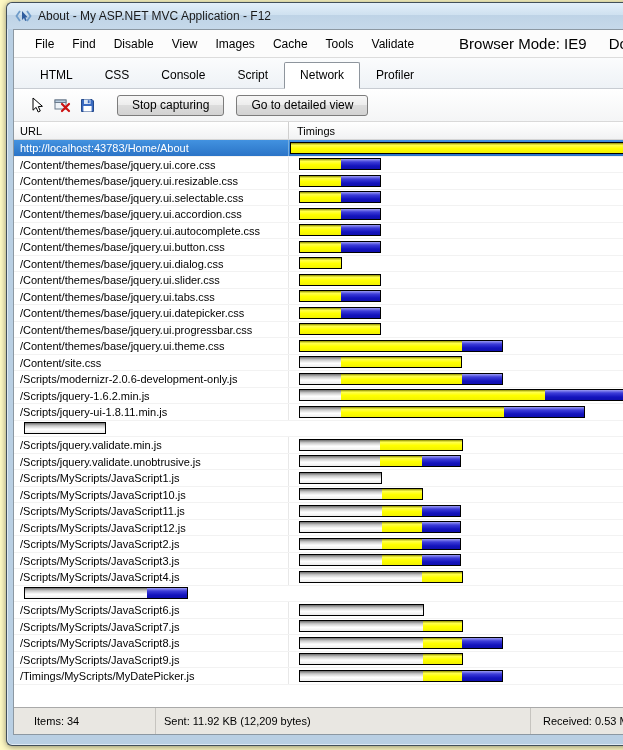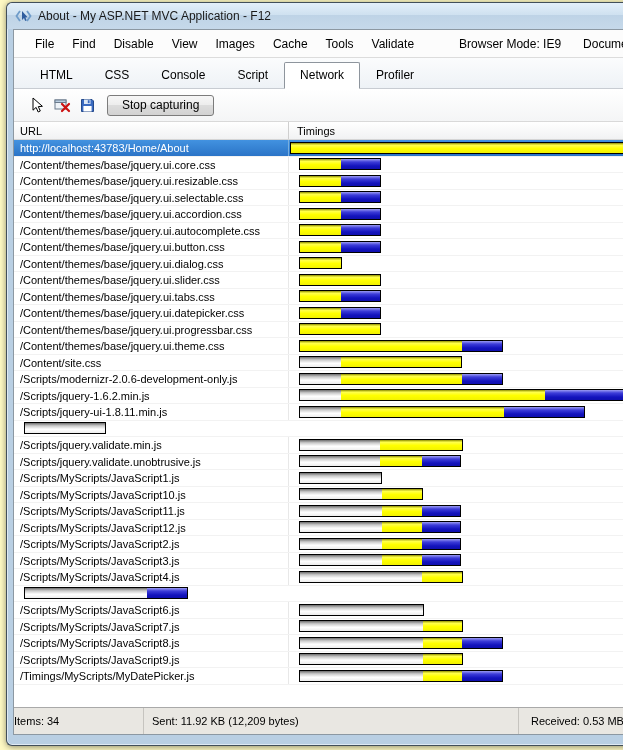--- a/index.html
+++ b/index.html
@@ -15,34 +15,34 @@
     border-radius:6px 0 0 0; }
   .titlebar-icon { width:17px; height:14px; margin-right:6px; flex:0 0 auto; }
   .title-text { font-size:12px; color:#1a1a1a; white-space:nowrap; }
 
   .client { margin:0 0 8px 6px; background:#ffffff; height:706px; border:1px solid #8c98a2; border-right:none; display:flex; flex-direction:column; overflow:hidden; }
 
   
   .menubar { height:28px; background:#fcfcfc; border-bottom:1px solid #dcdcdc; display:flex; align-items:center; padding-left:12px; white-space:nowrap; overflow:hidden; flex:0 0 auto; }
   .menu-item { font-size:12px; color:#000; padding:3px 9px; }
   .menu-sep { width:1px; height:16px; background:#c5c5c5; margin:0 10px 0 26px; }
-  .mode-label { font-size:12px; color:#000; margin-right:22px; white-space:nowrap; }
+  .mode-label { font-size:15px; color:#000; margin-right:22px; white-space:nowrap; }
 
   
   .tabstrip { height:31px; background:linear-gradient(180deg,#fbfcfd,#eef2f6); border-bottom:1px solid #c8ccd2; display:flex; align-items:flex-end; padding-left:10px; flex:0 0 auto; }
   .tab { font-size:12px; color:#000; padding:5px 15px 6px 15px; margin-bottom:-1px; border:1px solid transparent; }
   .tab.active { background:#ffffff; border:1px solid #8e959d; border-bottom:1px solid #ffffff; border-radius:2px 2px 0 0; }
 
   
   .toolbar { height:33px; background:linear-gradient(180deg,#ffffff,#f4f5f6); border-bottom:1px solid #d9d9d9; display:flex; align-items:center; padding-left:14px; flex:0 0 auto; }
   .tool-icon { width:18px; height:18px; margin-right:7px; display:flex; align-items:center; justify-content:center; }
   .tool-btn { height:21px; font-family:"Liberation Sans",sans-serif; font-size:12px; color:#000;
     background:linear-gradient(180deg,#f7f7f7 0%,#ededed 45%,#dddddd 46%,#d2d2d2 100%);
     border:1px solid #7c7c7c; border-radius:3px; padding:0 14px; margin-left:12px; }
-  .tool-btn.first { margin-left:4px; }
+  .tool-btn.first { margin-left:14px; }
 
   
   .grid { flex:1 1 auto; display:flex; flex-direction:column; overflow:hidden; }
   .grid-header { height:18px; display:flex; flex:0 0 auto;
     background:linear-gradient(180deg,#ffffff,#f1f2f3); border-bottom:1px solid #d5d5d5; }
   .gh-url { width:275px; border-right:1px solid #cfcfcf; font-size:11px; color:#000; padding:3px 0 0 6px; }
   .gh-timings { flex:1; font-size:11px; color:#000; padding:3px 0 0 8px; }
 
   .rows { flex:1 1 auto; overflow:hidden; position:relative; }
   .row { height:16.5px; display:flex; border-bottom:1px solid #f2f2f2; }
@@ -53,21 +53,21 @@
   .seg { height:100%; display:block; }
   .seg-yellow { background:linear-gradient(180deg,#8f8f00 0%,#ffff4d 22%,#ffff00 55%,#f2f200 100%); }
   .seg-blue   { background:linear-gradient(180deg,#9b9bf2 0%,#3d3dd9 30%,#1313bd 70%,#0f0fae 100%); }
   .seg-gray   { background:linear-gradient(180deg,#6d6d6d 0%,#c9c9c9 28%,#ffffff 62%,#ededed 100%); }
   .row.selected { background:linear-gradient(180deg,#4292e0,#2b74c7); }
   .row.selected .cell-url { color:#ffffff; border-right-color:#77aede; }
 
   
   .statusbar { flex:0 0 auto; height:27px; background:#e9e7e2; border-top:1px solid #a9a9a9; display:flex; align-items:center; font-size:11px; color:#000; }
   .sb-cell { height:100%; display:flex; align-items:center; white-space:nowrap; overflow:hidden; }
-  .sb-items { width:130px; padding-left:0; border-right:1px solid #c6c4bf; }
+  .sb-items { width:142px; padding-left:20px; border-right:1px solid #c6c4bf; }
   .sb-sent { width:375px; padding-left:8px; border-right:1px solid #c6c4bf; }
   .sb-received { flex:1; padding-left:12px; }
 </style>
 </head>
 <body>
 
 <div class="stage">
   <div class="window">
 
     <div class="titlebar">
@@ -119,20 +119,21 @@
         </span>
         <span class="tool-icon">
           <svg width="15" height="15" viewBox="0 0 15 15">
             <path d="M1.5 1.5 H12 L13.5 3 V13.5 H1.5 Z" fill="#3a6ac0" stroke="#244a8c" stroke-width="1"></path>
             <rect x="4" y="1.5" width="6.5" height="4.5" fill="#dce7f5"></rect>
             <rect x="7.8" y="2.2" width="1.8" height="3" fill="#3a6ac0"></rect>
             <rect x="3.4" y="8" width="8.2" height="5.5" fill="#ffffff"></rect>
           </svg>
         </span>
         <button class="tool-btn first">Stop capturing</button>
+        <button class="tool-btn">Go to detailed view</button>
       </div>
 
       <div class="grid">
         <div class="grid-header">
           <div class="gh-url">URL</div>
           <div class="gh-timings">Timings</div>
         </div>
         <div class="rows">
             <div class="row selected">
     <div class="cell-url">http://localhost:43783/Home/About</div>

